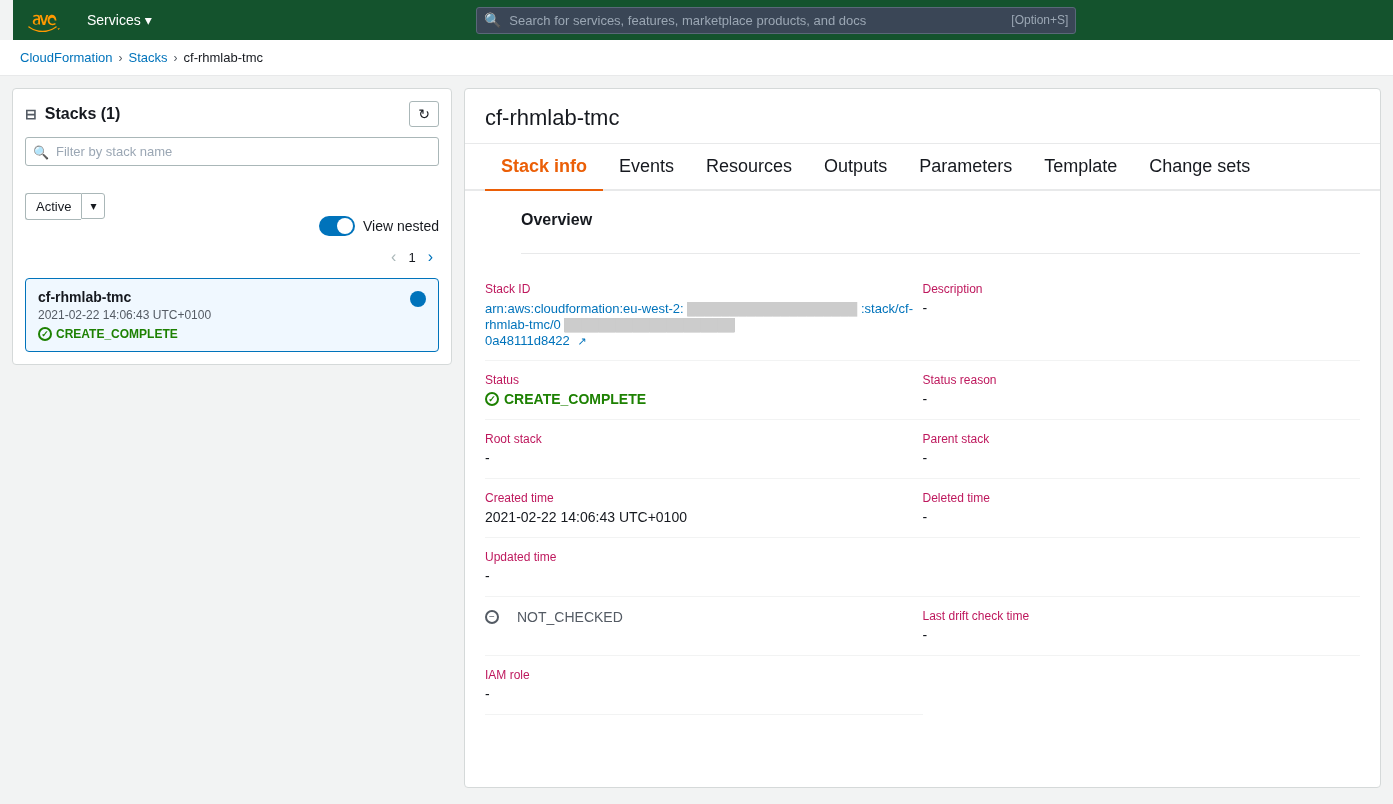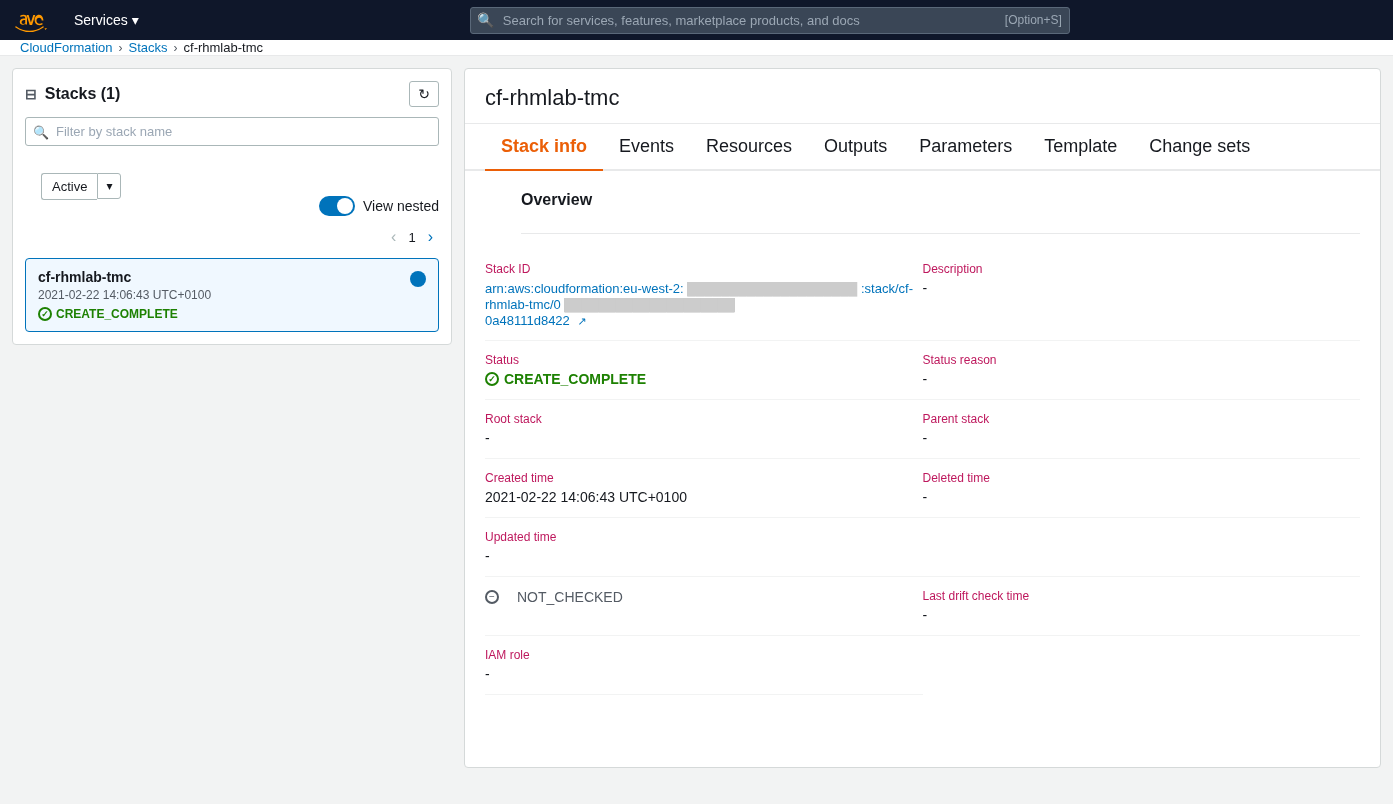--- a/index.html
+++ b/index.html
@@ -1,28 +1,28 @@
 <!DOCTYPE html>
 <html><head>
   <meta charset="utf-8">
   <style>
     * { box-sizing: border-box; margin: 0; padding: 0; }
     body { font-family: 'Amazon Ember', Arial, sans-serif; font-size: 14px; background: #f2f3f3; color: #16191f; }
 
     
     .top-nav {
-      background: #0f172a;
+      background: #14532d;
       height: 40px;
       display: flex;
       align-items: center;
       padding: 12px 12px;
       gap: 12px;
       position: fixed;
       top: 0;
-      left: 0;
+      left: 13px;
       right: 0;
       z-index: 100;
     }
     .aws-logo {
       width: 38px;
       height: 24px;
       display: flex;
       align-items: center;
       margin-right: 4px;
     }
@@ -75,21 +75,21 @@
 
     
     .main-wrapper {
       margin-top: 40px;
       display: flex;
       flex-direction: column;
     }
 
     
     .breadcrumb {
-      padding: 0 20px;
+      padding: 10px 20px;
       background: #fff;
       border-bottom: 1px solid #e8e9ea;
       display: flex;
       align-items: center;
       gap: 6px;
       font-size: 13px;
     }
     .breadcrumb a {
       color: #0073bb;
       text-decoration: none;
@@ -169,21 +169,20 @@
     }
     .filter-controls {
       display: flex;
       align-items: center;
       justify-content: space-between;
     }
     .active-dropdown {
       display: flex;
       align-items: center;
       gap: 0;
-      margin-left: 16px;
     }
     .active-btn {
       background: #fff;
       border: 1px solid #aab7b8;
       border-radius: 3px 0 0 3px;
       padding: 5px 10px;
       font-size: 13px;
       cursor: pointer;
       color: #16191f;
       border-right: none;

